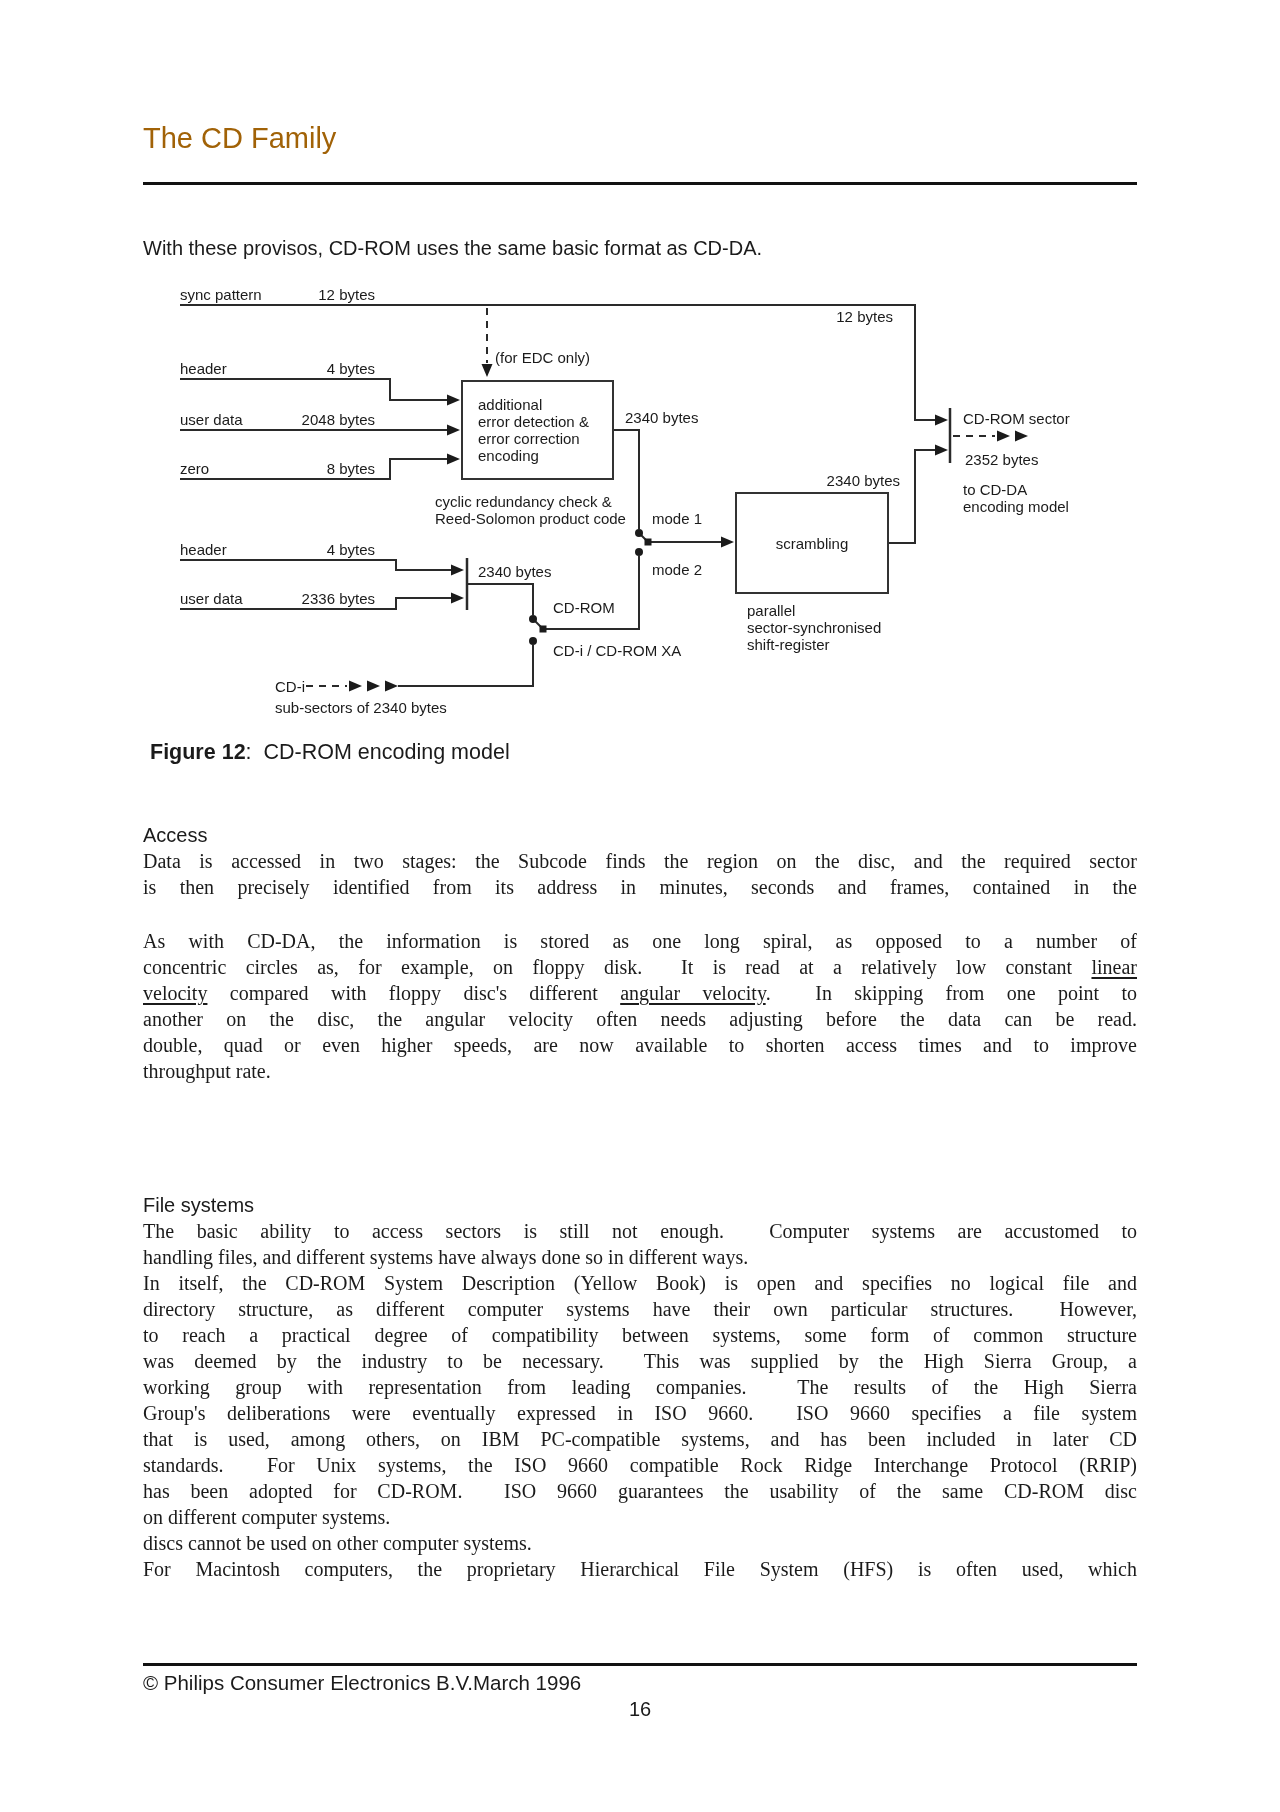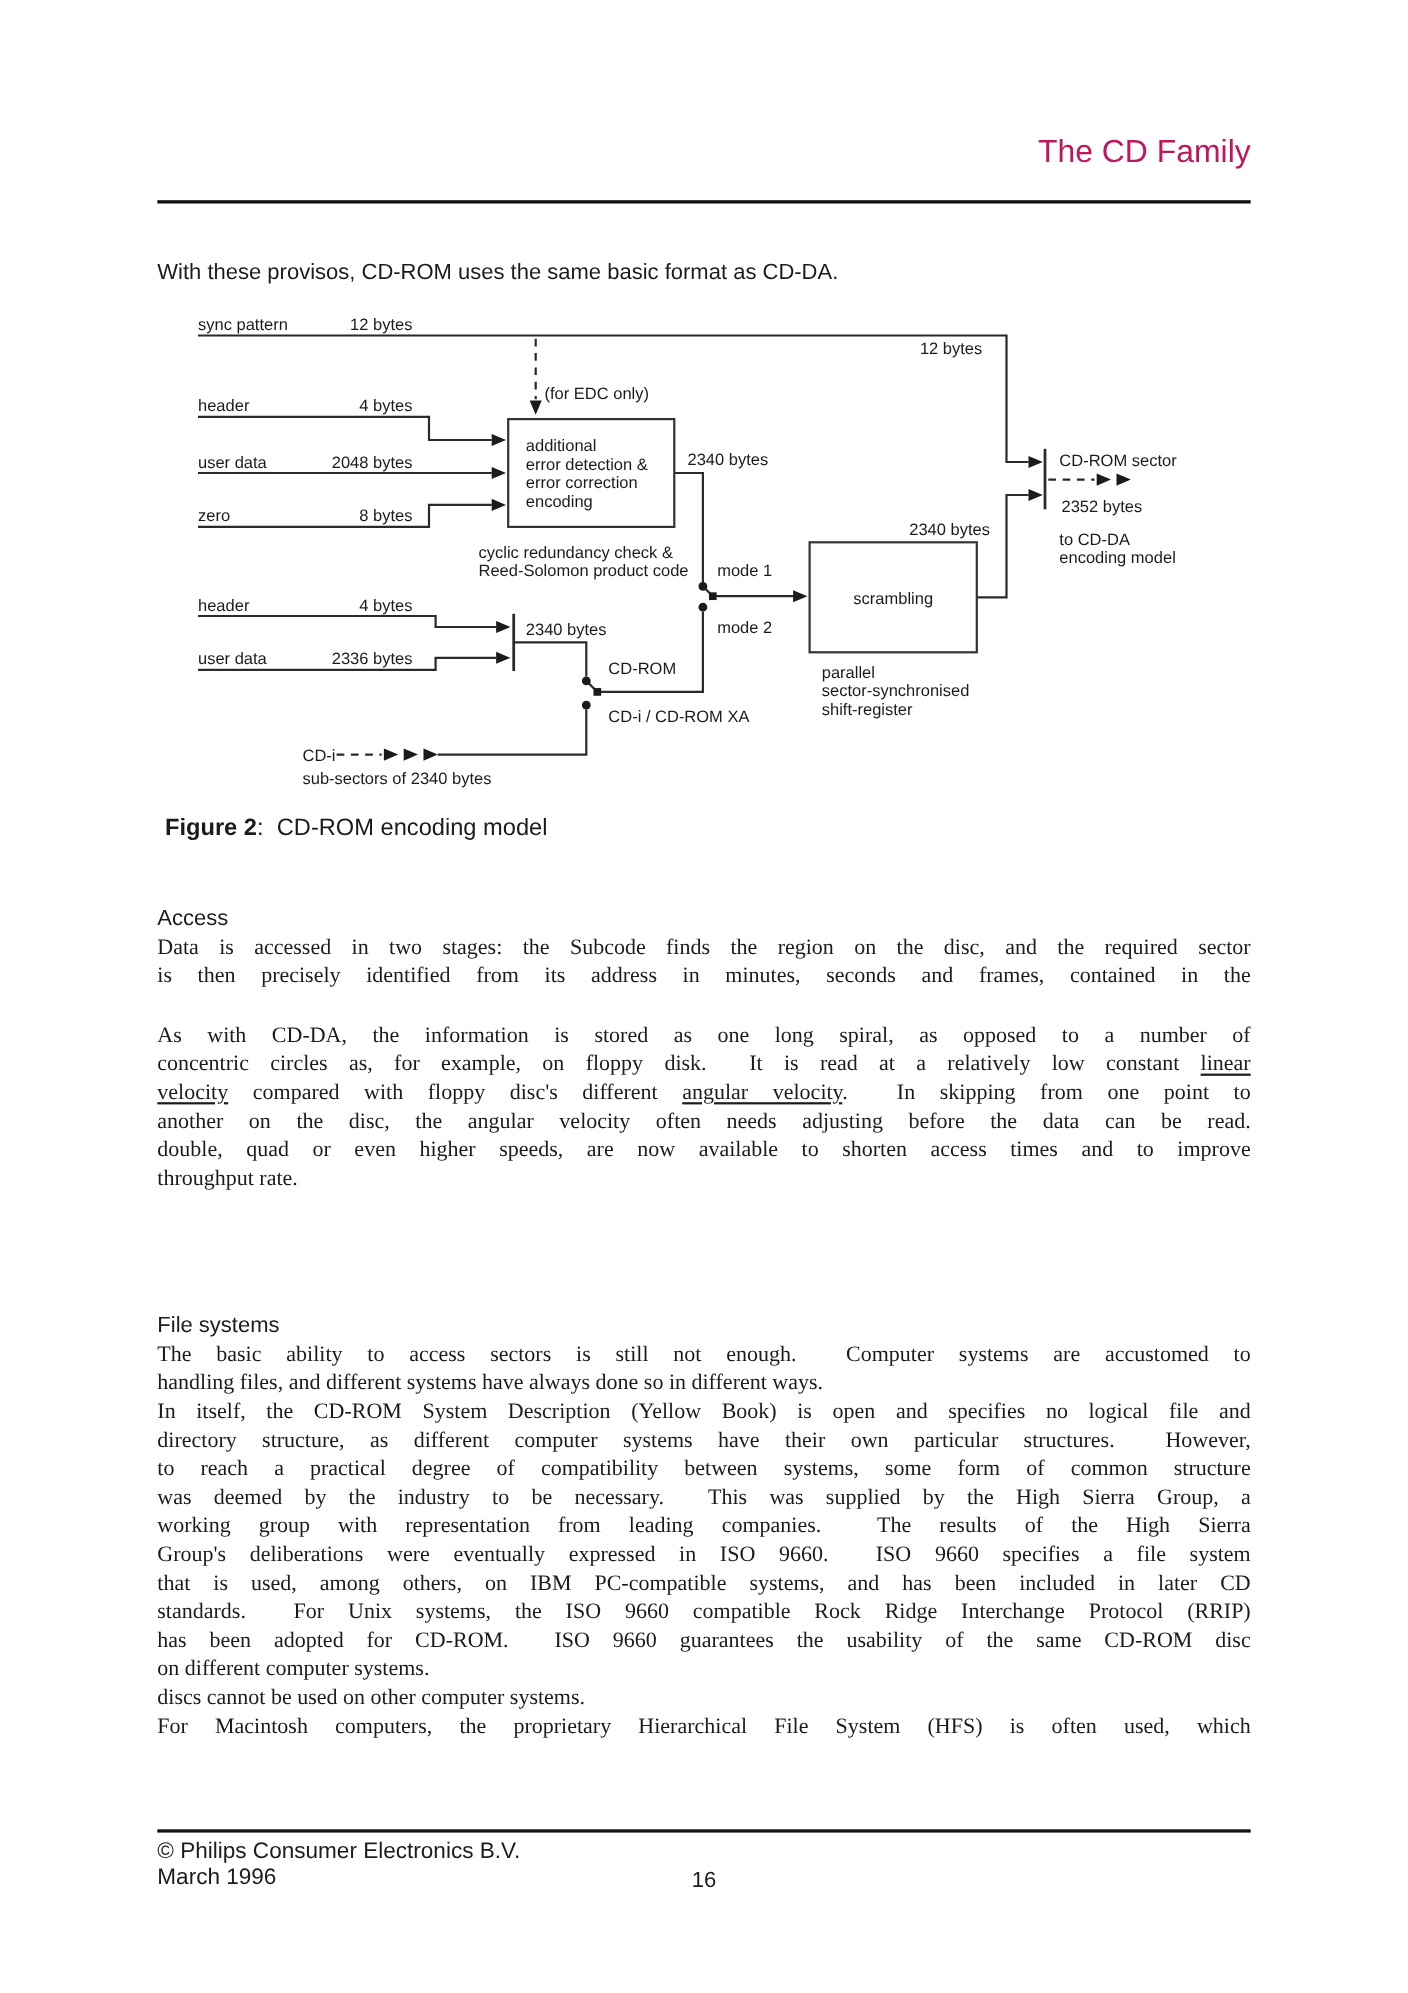--- a/index.html
+++ b/index.html
@@ -4,42 +4,42 @@
 <style>
   html,body{margin:0;padding:0;background:#e8e8e8;}
   .page{
     position:relative;width:1280px;height:1812px;margin:0 auto;
     background:#ffffff;color:#1b1b1b;
     font-family:"Liberation Sans", sans-serif;
     overflow:hidden;
   }
   .abs{position:absolute;}
   .doc-title{
-    top:122px;left:143px;width:994px;text-align:right;
-    font-size:29px;color:#be185d;
+    top:122px;left:143px;width:994px;text-align:left;
+    font-size:29px;color:#a16207;
   }
   .rule{left:143px;width:994px;height:3px;background:#111;}
   .rule-top{top:182px;}
   .rule-bottom{top:1663px;}
   .intro{top:235px;left:143px;width:994px;font-size:20px;line-height:26px;}
   .section{left:143px;width:994px;font-size:20px;}
   .heading{font-weight:normal;line-height:26px;height:26px;}
   .block{margin:0;}
   .block.gap{margin-top:28px;}
   .line{
     line-height:26px;height:26px;overflow:visible;
     text-align:justify;text-align-last:justify;font-family:Liberation Serif, serif;
   }
   .line.last{text-align-last:left;}
   .u{text-decoration:underline;text-underline-offset:3px;}
   .caption{top:740px;left:150px;font-size:21.5px;}
   .caption b{font-weight:bold;}
   .footer-row{
     top:1671px;left:143px;width:994px;font-size:20.5px;
-    display:flex;justify-content:flex-start;flex-direction:column;
+    display:flex;justify-content:flex-start;
   }
   .page-num{top:1698px;left:143px;width:994px;text-align:center;font-size:20px;}
   svg.diagram{position:absolute;left:0;top:0;pointer-events:none;}
   svg.diagram text{font-family:"Liberation Sans",sans-serif;font-size:15px;fill:#1b1b1b;}
   svg.diagram .ln{stroke:#2a2a2a;stroke-width:2;fill:none;}
   svg.diagram .bar{stroke:#2a2a2a;stroke-width:2.5;fill:none;}
   svg.diagram .bx{stroke:#333;stroke-width:2;fill:none;}
   svg.diagram .ar{fill:#1b1b1b;stroke:none;}
   svg.diagram .dsh{stroke:#2a2a2a;stroke-width:2;fill:none;stroke-dasharray:7 6;}
   svg.diagram .dot{fill:#1b1b1b;}
@@ -162,21 +162,21 @@
       <text x="478" y="577">2340 bytes</text>
 
       <text x="553" y="613">CD-ROM</text>
       <text x="553" y="656">CD-i / CD-ROM XA</text>
       <text x="275" y="692">CD-i</text>
       <text x="275" y="713">sub-sectors of 2340 bytes</text>
     </g>
   </svg>
 
   <div class="abs caption">
-    <b>Figure 2</b><span>:&nbsp; CD-ROM encoding model</span>
+    <b>Figure 12</b><span>:&nbsp; CD-ROM encoding model</span>
   </div>
 
   <div class="abs section" style="top:822px">
     <div class="heading">Access</div>
     <div>
         <div class="block">
           <div class="line"><span>Data is accessed in two stages: the Subcode finds the region on the disc, and the required sector</span></div>
           <div class="line"><span>is then precisely identified from its address in minutes, seconds and frames, contained in the</span></div>
         </div>
         <div class="block gap">

